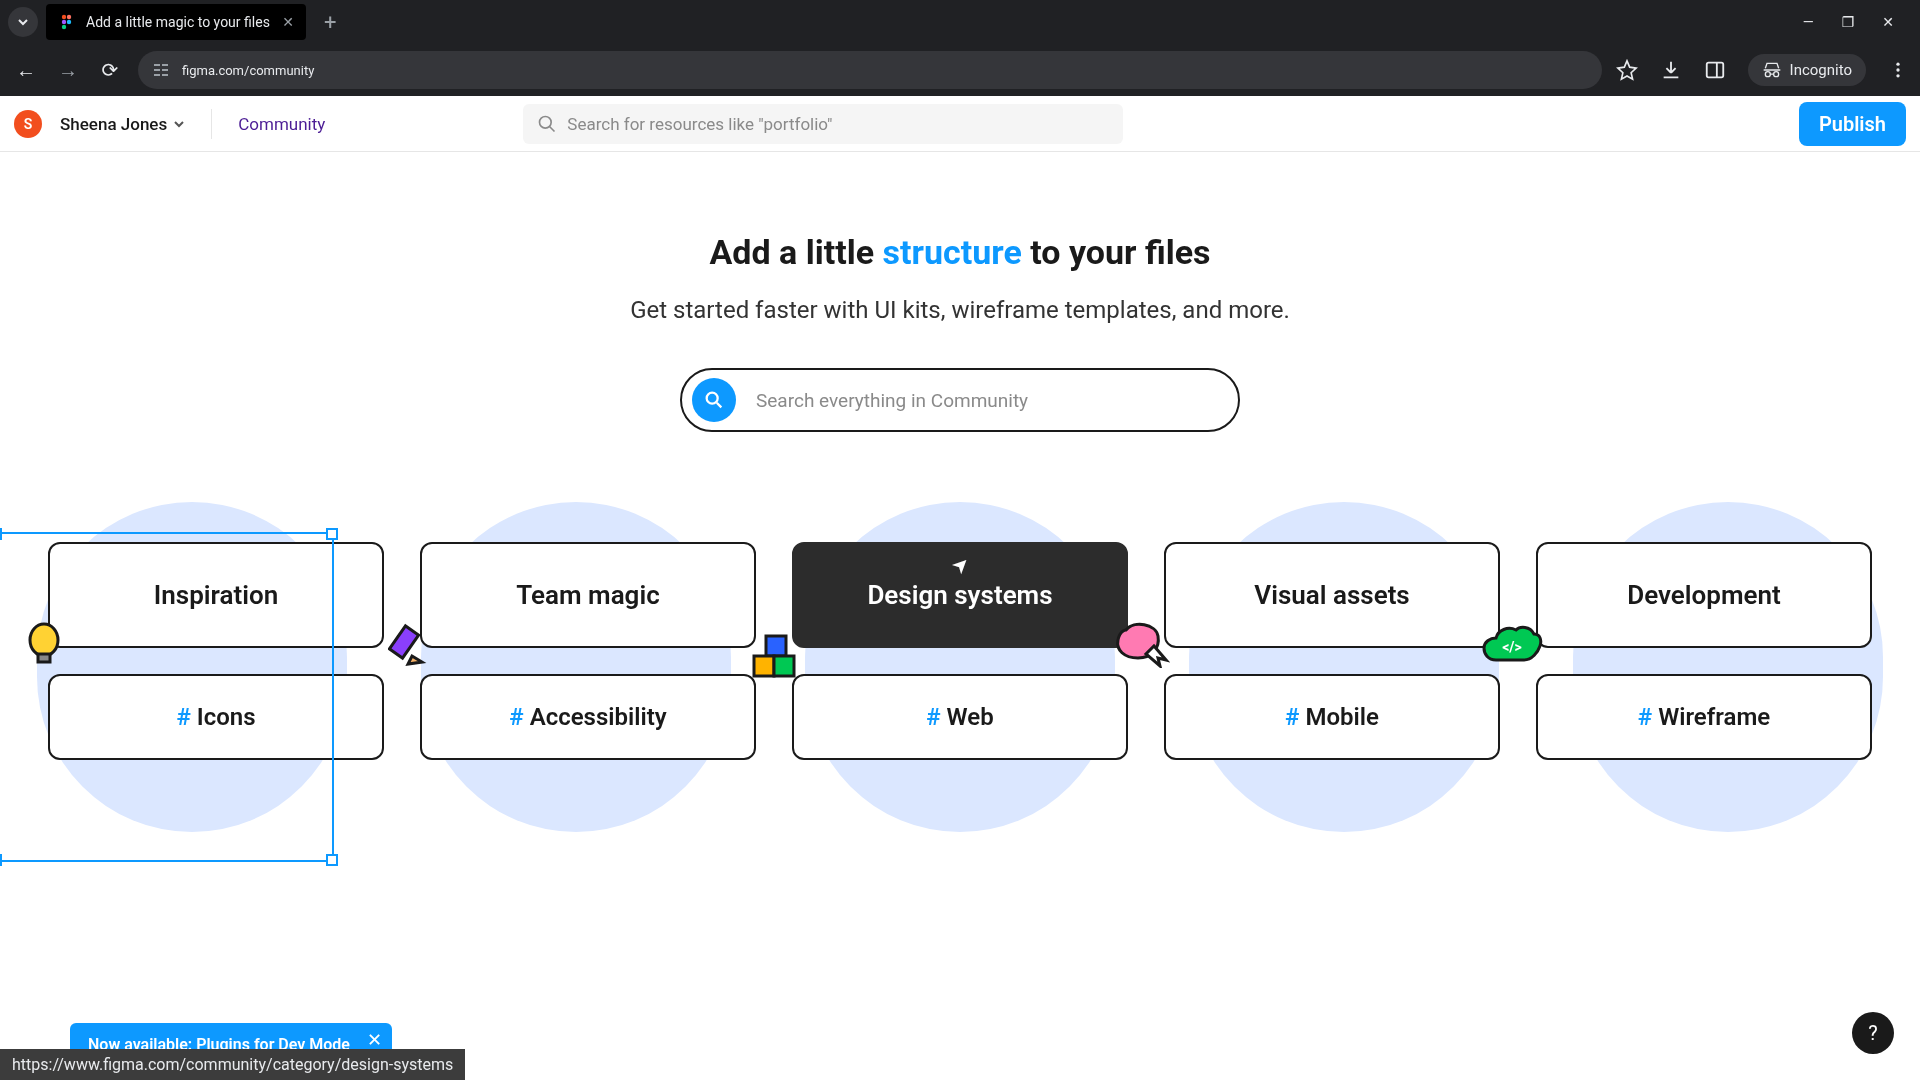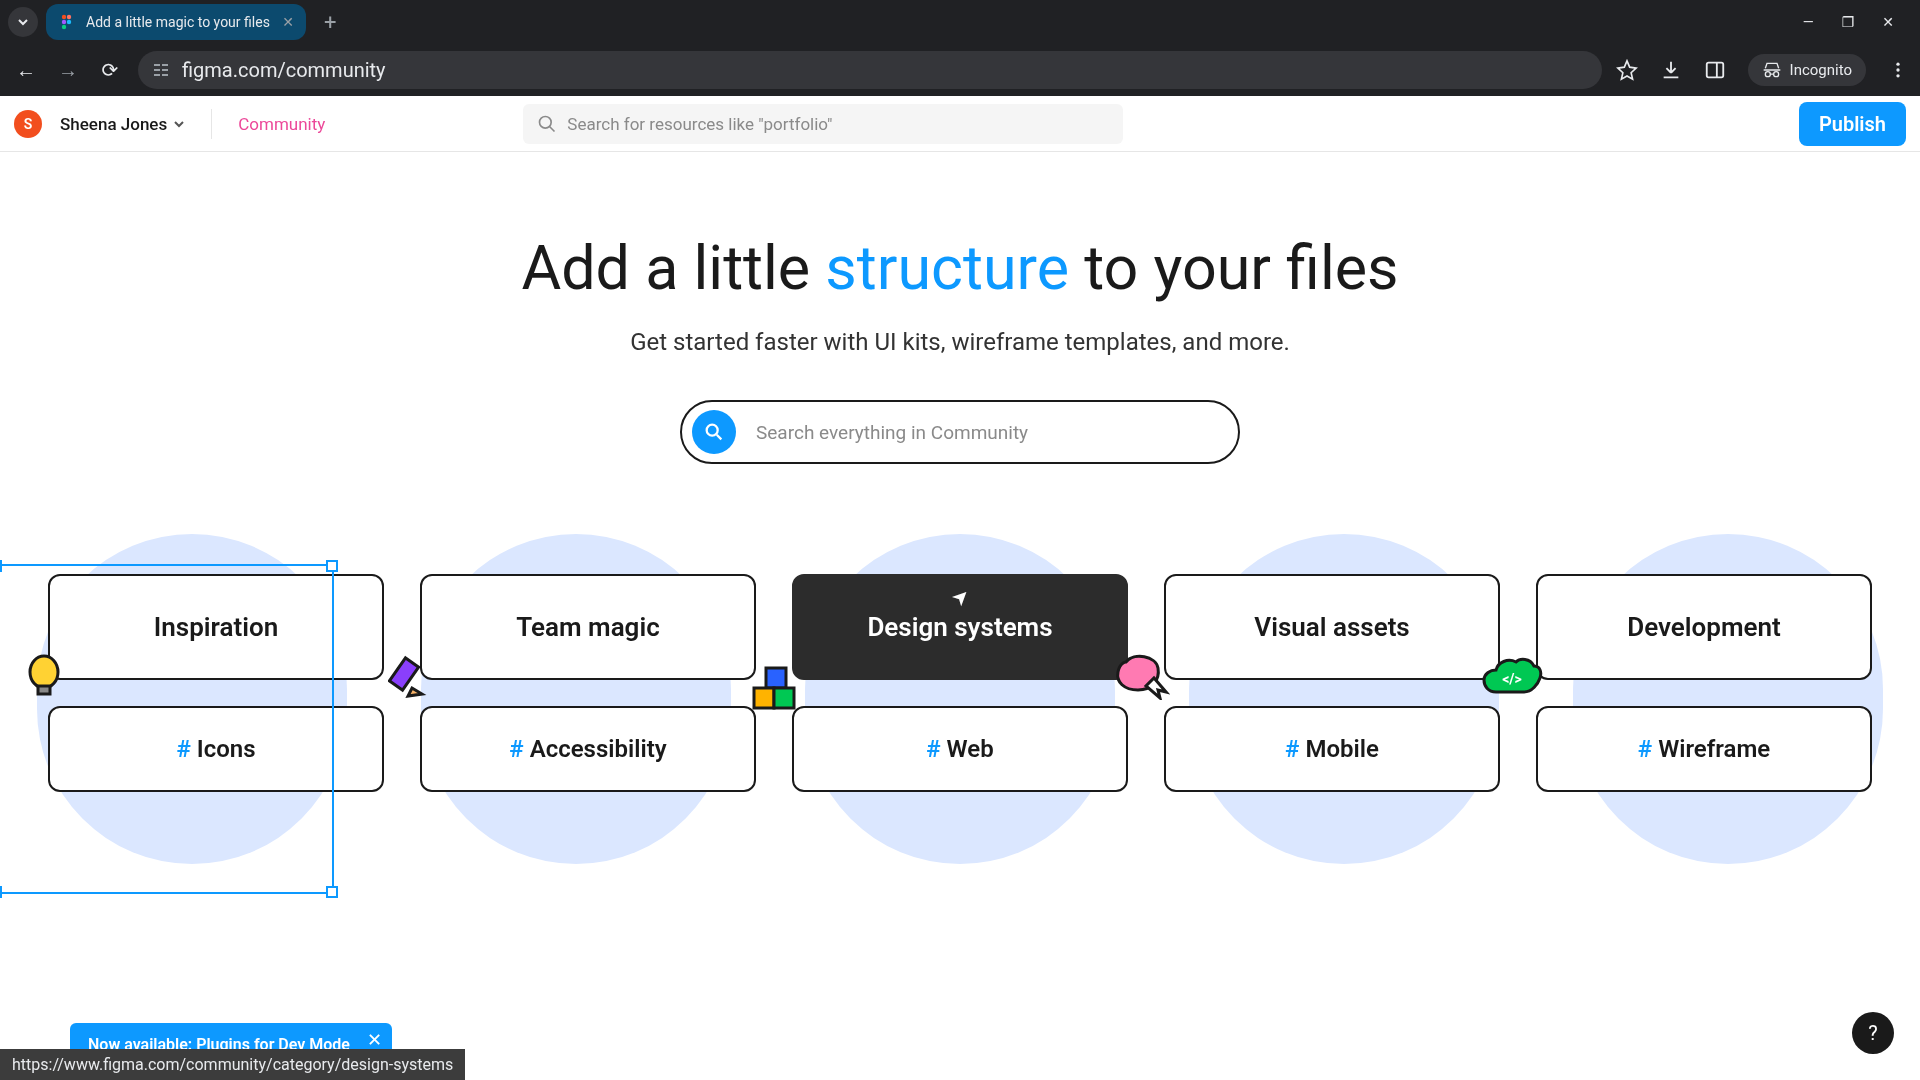--- a/index.html
+++ b/index.html
@@ -2,47 +2,47 @@
 <html><head>
 <meta charset="utf-8">
 <style>
 * { margin: 0; padding: 0; box-sizing: border-box; font-family: -apple-system, BlinkMacSystemFont, "Segoe UI", Roboto, sans-serif; }
 html, body { width: 1920px; height: 1080px; overflow: hidden; background: #fff; }
 
 
 .browser-chrome { background: #202124; }
 .tab-bar { height: 44px; display: flex; align-items: center; padding: 0 8px; gap: 8px; }
 .tab-dropdown { width: 30px; height: 30px; border-radius: 50%; background: #35363a; display:flex; align-items:center; justify-content:center; color:#e8eaed; cursor:pointer; }
-.tab { background: #0c4a6e; height: 36px; border-radius: 12px; display: flex; align-items: center; padding: 0 12px; gap: 10px; color: #e8eaed; font-size: 14px; min-width: 260px; position: relative; }
+.tab { background: #000000; height: 36px; border-radius: 4px; display: flex; align-items: center; padding: 0 12px; gap: 10px; color: #e8eaed; font-size: 14px; min-width: 260px; position: relative; }
 .tab .favicon { width: 18px; height: 18px; display:flex; align-items:center; justify-content:center; }
 .tab .close { margin-left: auto; color:#9aa0a6; cursor:pointer; font-size: 14px; }
 .new-tab { color: #9aa0a6; font-size: 22px; padding: 0 10px; cursor:pointer; }
 .window-controls { margin-left: auto; display: flex; gap: 28px; padding-right: 18px; color:#e8eaed; }
 .window-controls span { cursor:pointer; font-size: 14px; }
 
 .addr-bar { height: 52px; display: flex; align-items: center; padding: 0 12px; gap: 14px; color:#e8eaed; }
 .addr-bar .nav-btn { width: 28px; text-align:center; font-size: 20px; color: #9aa0a6; cursor:pointer; }
 .addr-bar .nav-btn.active { color: #e8eaed; }
-.addr-field { flex: 1; background: #35363a; height: 38px; border-radius: 20px; display:flex; align-items:center; padding: 0 14px; gap: 12px; color:#e8eaed; font-size: 20px; }
+.addr-field { flex: 1; background: #35363a; height: 38px; border-radius: 20px; display:flex; align-items:center; padding: 0 14px; gap: 12px; color:#e8eaed; font-size: 13px; }
 .addr-right { display:flex; align-items:center; gap:22px; color:#e8eaed; }
 .incognito-pill { background:#35363a; border-radius: 18px; padding: 6px 14px; display:flex; align-items:center; gap:8px; font-size:15px; }
 
 
 .page { background:#fff; height: calc(1080px - 96px); position: relative; }
 .page-header { height: 56px; border-bottom: 1px solid #e6e6e6; display:flex; align-items:center; padding: 0 14px; gap: 18px; }
 .avatar { width: 28px; height:28px; border-radius:50%; background:#f24e1e; color:#fff; font-weight:600; font-size:14px; display:flex; align-items:center; justify-content:center; }
 .user-name { font-size: 17px; font-weight: 500; color:#1a1a1a; display:flex; align-items:center; gap:6px; cursor:pointer; }
 .divider-v { width:1px; height:30px; background:#e6e6e6; margin: 0 8px; }
-.community-link { font-size: 17px; color:#ec4899; cursor:pointer; }
+.community-link { font-size: 17px; color:#4c1d95; cursor:pointer; }
 .header-search { margin-left: 180px; width: 600px; height: 40px; background:#f5f5f5; border-radius: 6px; display:flex; align-items:center; padding: 0 14px; gap:10px; color:#8a8a8a; font-size:17px; }
 .publish-btn { margin-left:auto; background:#0d99ff; color:#fff; border:none; border-radius:8px; padding: 10px 20px; font-size:20px; font-weight:600; cursor:pointer; }
 
 
 .hero { text-align:center; padding-top: 80px; }
-.hero h1 { font-size: 61px; font-weight: 400; color:#1a1a1a; }
+.hero h1 { font-size: 34px; font-weight: 700; color:#1a1a1a; }
 .hero h1 .accent { color:#0d99ff; }
 .hero .sub { margin-top: 24px; font-size: 24px; color:#333; }
 .hero-search { margin: 44px auto 0; width: 560px; height: 64px; border: 2.5px solid #1a1a1a; border-radius: 999px; display:flex; align-items:center; padding: 0 10px; gap: 20px; }
 .hero-search .icon { width: 44px; height:44px; border-radius:50%; background:#0d99ff; display:flex; align-items:center; justify-content:center; }
 .hero-search input { border:none; outline:none; font-size:19px; flex:1; color:#333; }
 .hero-search input::placeholder { color:#8a8a8a; }
 
 
 .category-area { margin-top: 110px; position: relative; padding: 0 48px; }
 .blobs { position:absolute; inset: -40px 0 -50px 0; display:flex; justify-content:space-around; z-index:0; }

